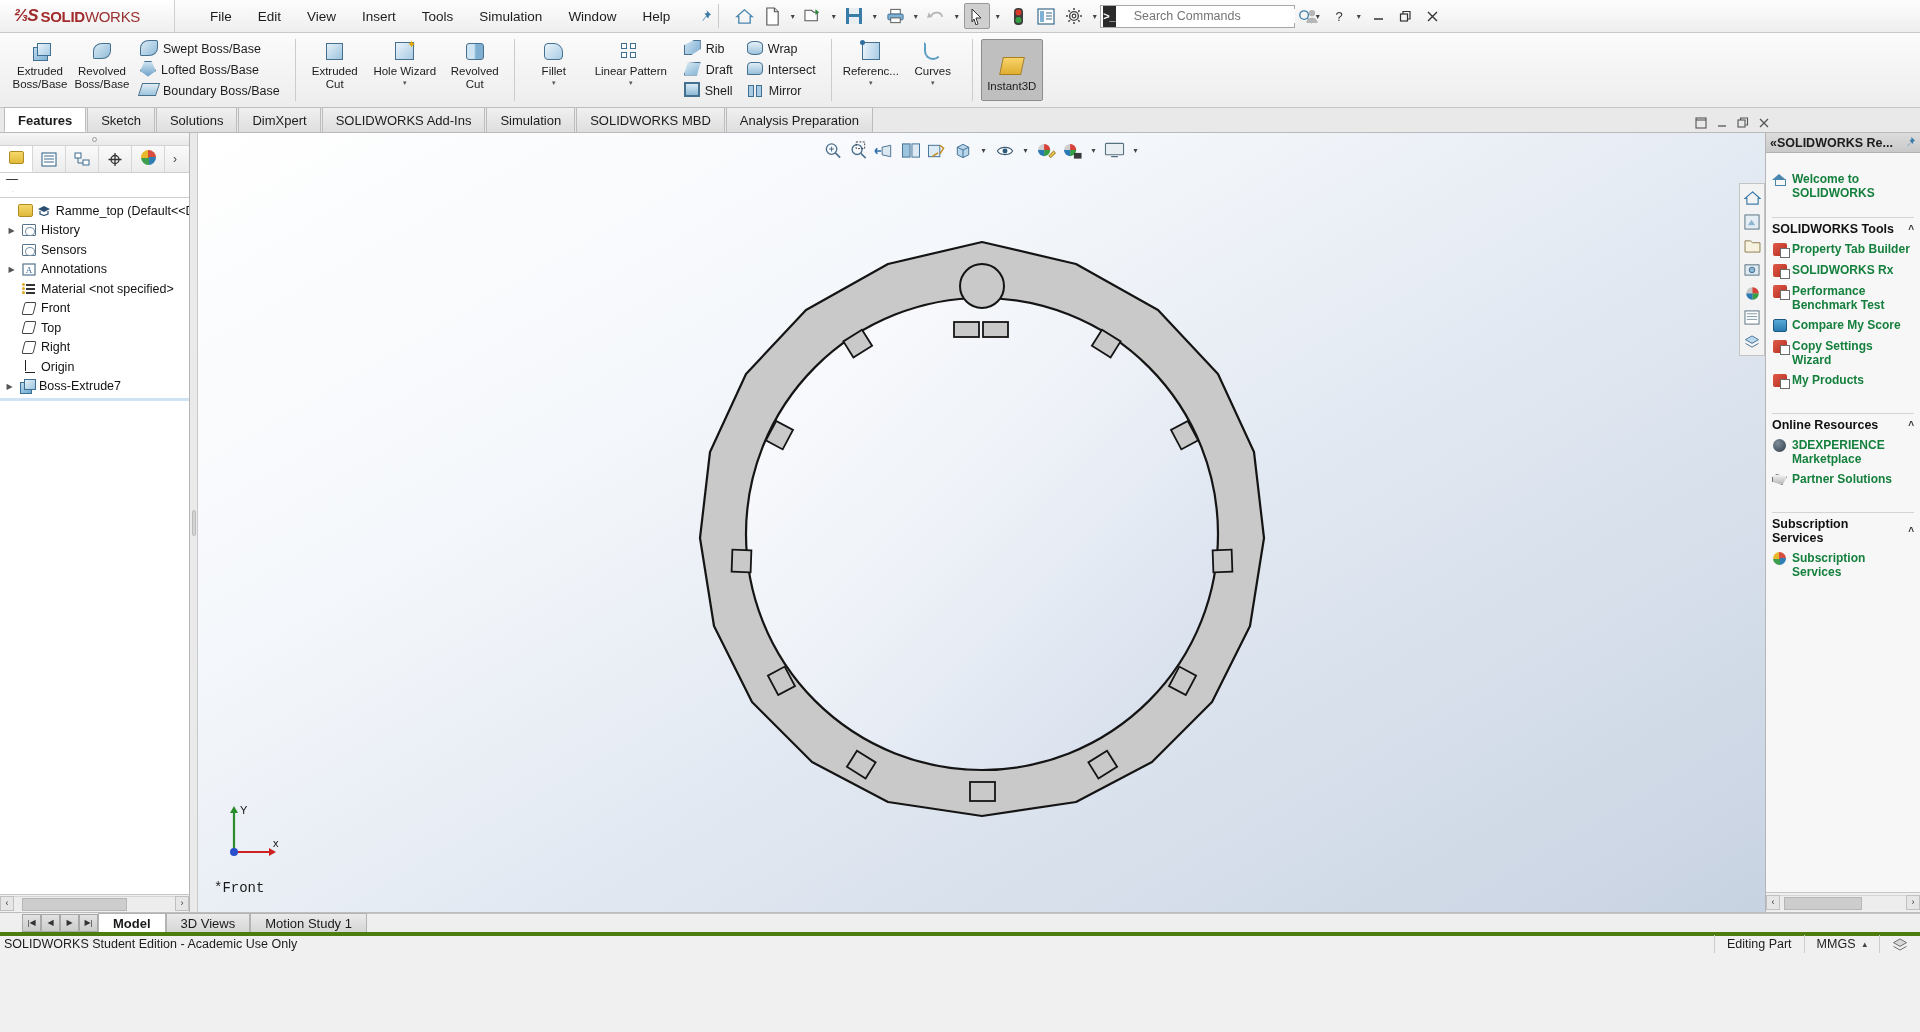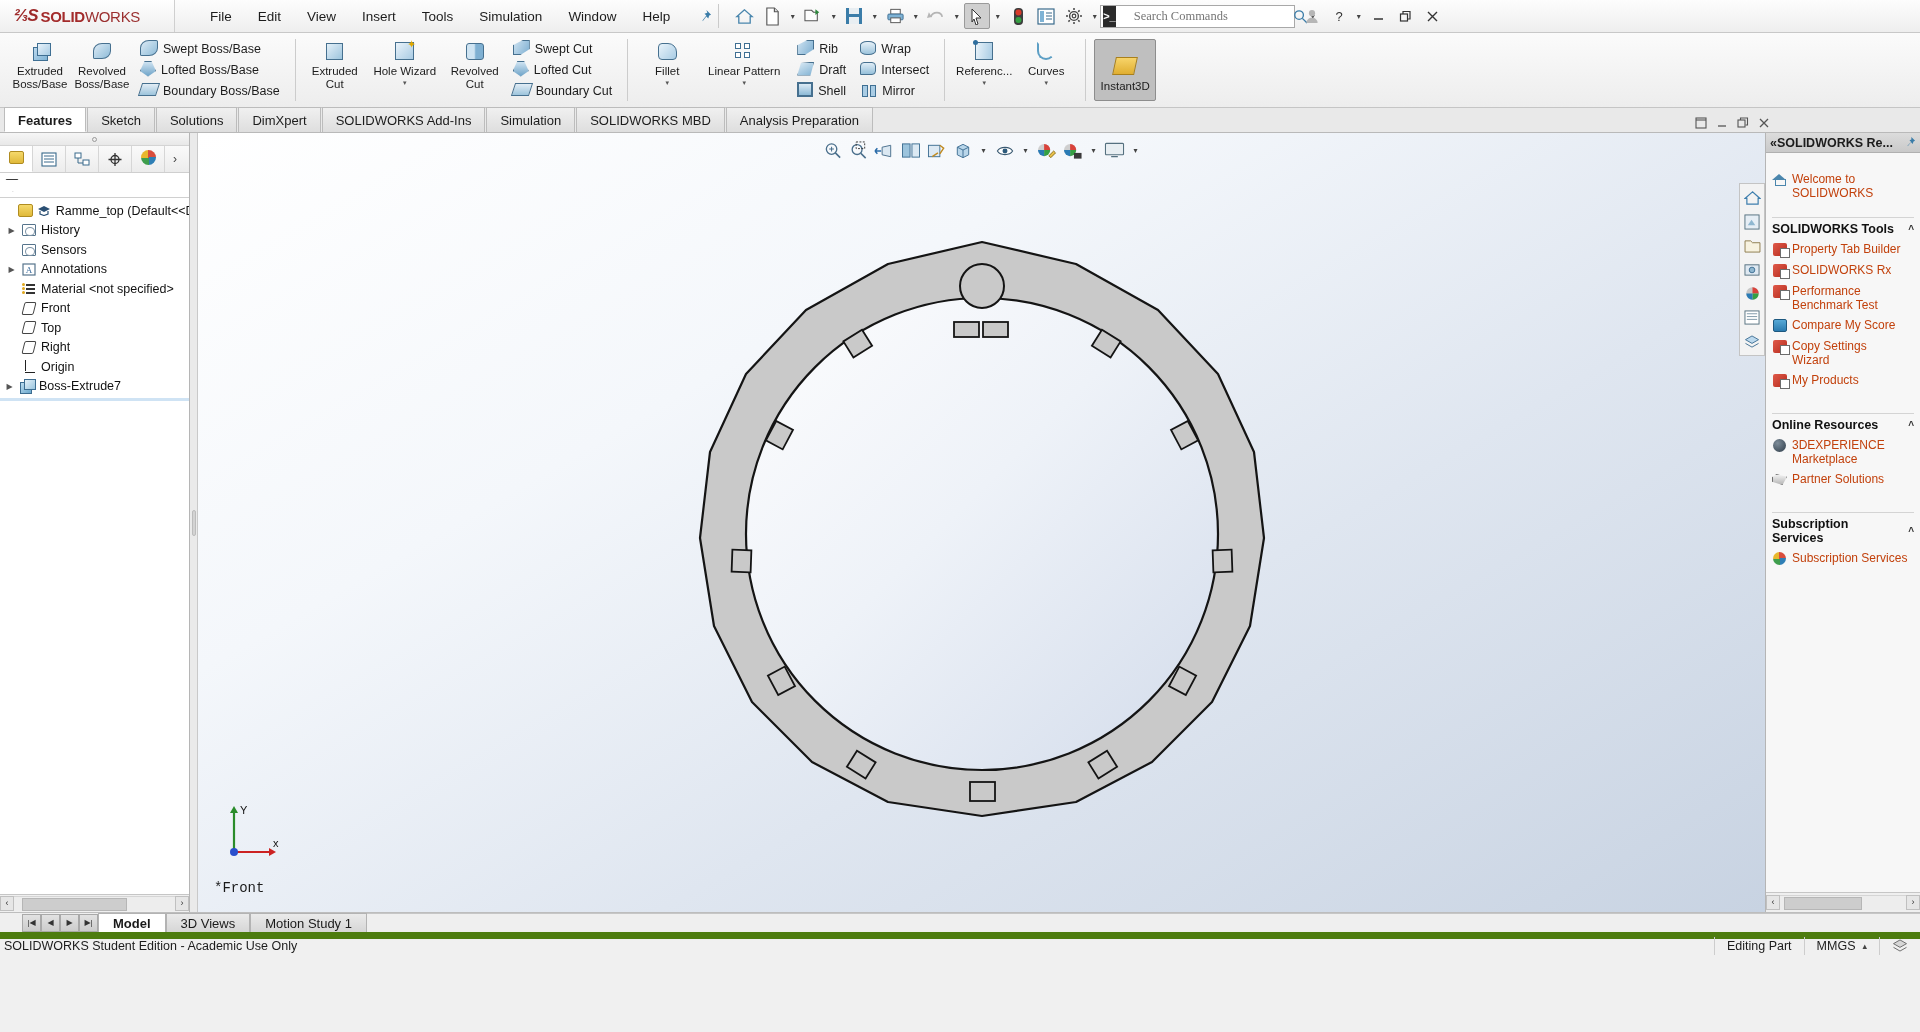--- a/index.html
+++ b/index.html
@@ -32,21 +32,21 @@
   .qa-tools{ display:flex; align-items:center; gap:2px; padding-left:6px;}
   .qa-btn{ width:26px; height:26px; display:flex; align-items:center; justify-content:center; border-radius:2px; cursor:default;}
   .qa-btn.sel{ background:#cfcfcf; border:1px solid #9a9a9a;}
   .caret{ font-size:8px; color:#444; width:11px; text-align:center; cursor:default;}
   .title-center{ flex:1; display:flex; align-items:center; justify-content:center; font-size:13.5px; color:#1c1c1c;}
   .search-wrap{
     display:flex; align-items:center; height:23px; margin:5px 0;
     border:1px solid #a8a8a8; background:#fff; width:195px;
   }
   .search-ico{ width:22px; height:21px; display:flex; align-items:center; justify-content:center; background:#2b2b2b; color:#fff; font-size:11px; font-weight:bold; margin:0 2px;}
-  .search-inp{ border:none; outline:none; flex:1; font-size:12.5px; color:#a21caf; font-family:Liberation Serif, serif; padding-left:16px;}
+  .search-inp{ border:none; outline:none; flex:1; font-size:12.5px; color:#a21caf; font-family:Liberation Sans, sans-serif; padding-left:16px;}
   .search-mag{ color:#3a7ca8; font-size:14px; padding:0 3px;}
   .win-ctrls{ display:flex; align-items:center; padding-right:8px; gap:1px;}
   .win-btn{ width:26px; height:30px; display:flex; align-items:center; justify-content:center; font-size:13px; color:#333; cursor:default;}
 
   
   .ribbon{
     height:75px; flex:0 0 75px; display:flex; align-items:stretch;
     background:linear-gradient(#fbfbfb,#ededed);
     border-bottom:1px solid #c5c5c5; padding-left:4px;
   }
@@ -164,21 +164,21 @@
     display:flex; flex-direction:column; align-items:center; padding:3px 0; gap:3px;}
   .vstrip .vb{ width:21px;height:21px; display:flex;align-items:center;justify-content:center; cursor:default; border-radius:2px;}
 
   
   .tp{ width:155px; flex:0 0 155px; display:flex; flex-direction:column; background:#f7f7f7; border-left:1px solid #b5b5b5;}
   .tp-hdr{ height:20px; background:linear-gradient(#dcdcdc,#c9c9c9); border-bottom:1px solid #b0b0b0;
      display:flex; align-items:center; padding:0 4px; font-size:12.5px; font-weight:bold; color:#1c1c1c;}
   .tp-hdr .ttl{ flex:1; overflow:hidden; white-space:nowrap;}
   .tp-body{ flex:1; overflow:hidden; padding:6px 6px 0 6px; font-size:12px;}
   .tp-row{ display:flex; gap:5px; align-items:flex-start; padding:3px 0; cursor:default; line-height:14px;}
-  .tp-row .txt{ color:#c2410c;}
+  .tp-row .txt{ color:#15803d;font-weight:bold;}
   .tp-sechdr{ display:flex; align-items:center; justify-content:space-between; font-weight:bold; font-size:12.5px;
      color:#111; padding:4px 0 3px 0; border-top:1px solid #d4d4d4; margin-top:7px;}
   .tp-sechdr.first{ border-top:1px solid #d4d4d4; margin-top:14px;}
   .chev{ font-size:10px; color:#333;}
   .tp-ico{ width:15px; height:15px; flex:0 0 15px; display:flex; align-items:center; justify-content:center;}
   .swico{ width:14px;height:13px; background:linear-gradient(135deg,#e05a4a,#b52b1d); border-radius:2px; position:relative;}
   .swico:after{ content:''; position:absolute; right:-3px; bottom:-2px; width:8px;height:8px;
      background:#fff; border:1px solid #6c6c6c;}
   .homeico{ width:15px;height:13px; position:relative;}
   .homeico:before{ content:''; position:absolute; left:0; top:1px; border-left:7.5px solid transparent;
@@ -195,21 +195,21 @@
   
   .tabstrip{ height:20px; flex:0 0 20px; background:#efefef; border-top:1px solid #bdbdbd;
      display:flex; align-items:stretch; }
   .navbtns{ display:flex; align-items:center; margin-left:22px; }
   .navbtn{ width:19px;height:18px; display:flex;align-items:center;justify-content:center;
      background:linear-gradient(#e2e2e2,#cccccc); border:1px solid #a9a9a9; font-size:8px; color:#333; cursor:default;}
   .btab{ padding:0 14px; line-height:19px; font-size:13px; background:linear-gradient(#eaeaea,#d6d6d6);
      border:1px solid #b3b3b3; border-bottom:none; margin-right:0px; cursor:default;}
   .btab.active{ background:#fff; font-weight:bold;}
   .tabrest{ flex:1; border-top:1px solid #c6c6c6;}
-  .statusbar{ height:20px; flex:0 0 20px; background:#f0f0f0; border-top:7px solid #4d7c0f;
+  .statusbar{ height:20px; flex:0 0 20px; background:#f0f0f0; border-top:4px solid #4d7c0f;
      display:flex; align-items:center; font-size:12.5px; color:#1c1c1c;}
   .sb-left{ padding-left:4px; flex:1;}
   .sb-cell{ border-left:1px solid #cdcdcd; padding:0 12px; line-height:18px; height:18px; display:flex; align-items:center; gap:7px;}
   svg{ display:block; }
 </style>
 </head>
 <body>
 
 <div id="app">
 
@@ -399,34 +399,20 @@
             <div class="i-hole"></div>
           </div>
         <div class="lbl">Hole Wizard</div>
         <div class="dd">▾</div>
       </div>
       <div class="rbig">
         <div class="ico">
             <div class="i-rev"></div>
           </div>
         <div class="lbl">Revolved<br>Cut</div>
-      </div>
-      <div class="rcol">
-        <div class="rsmall">
-          <span><span class="i-rib" style="display:inline-block"></span></span>
-          <span class="lbl">Swept Cut</span>
-        </div>
-        <div class="rsmall">
-          <span><span class="i-lofted" style="display:inline-block"></span></span>
-          <span class="lbl">Lofted Cut</span>
-        </div>
-        <div class="rsmall">
-          <span><span class="i-bnd" style="display:inline-block"></span></span>
-          <span class="lbl">Boundary Cut</span>
-        </div>
       </div>
     </div>
     <div class="rsep"></div>
 
     <div class="rgroup">
       <div class="rbig">
         <div class="ico">
             <div class="i-fillet"></div>
           </div>
         <div class="lbl">Fillet</div>

